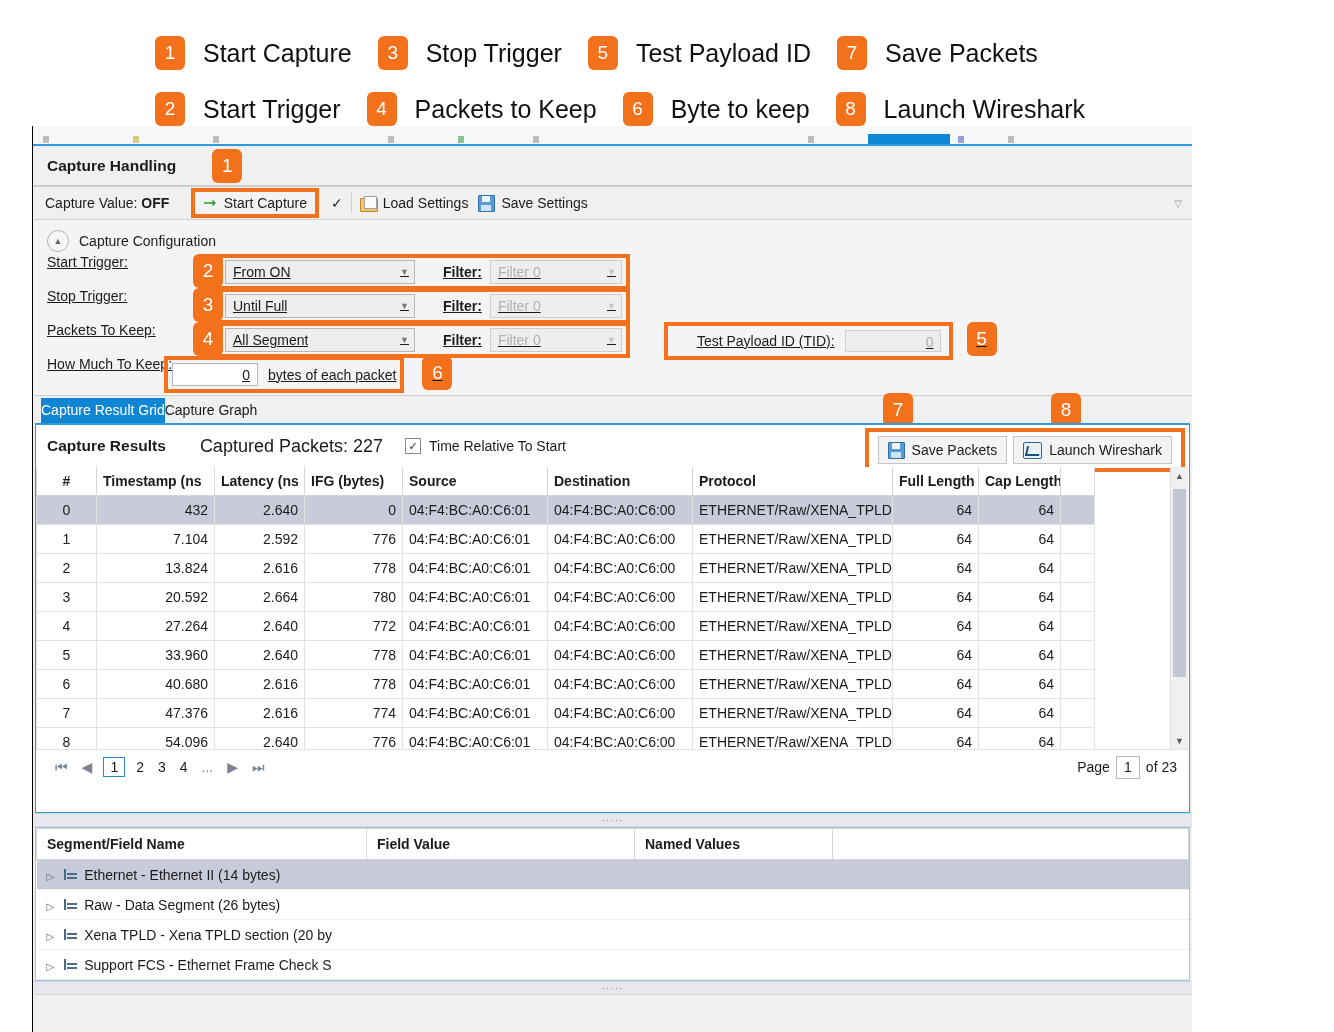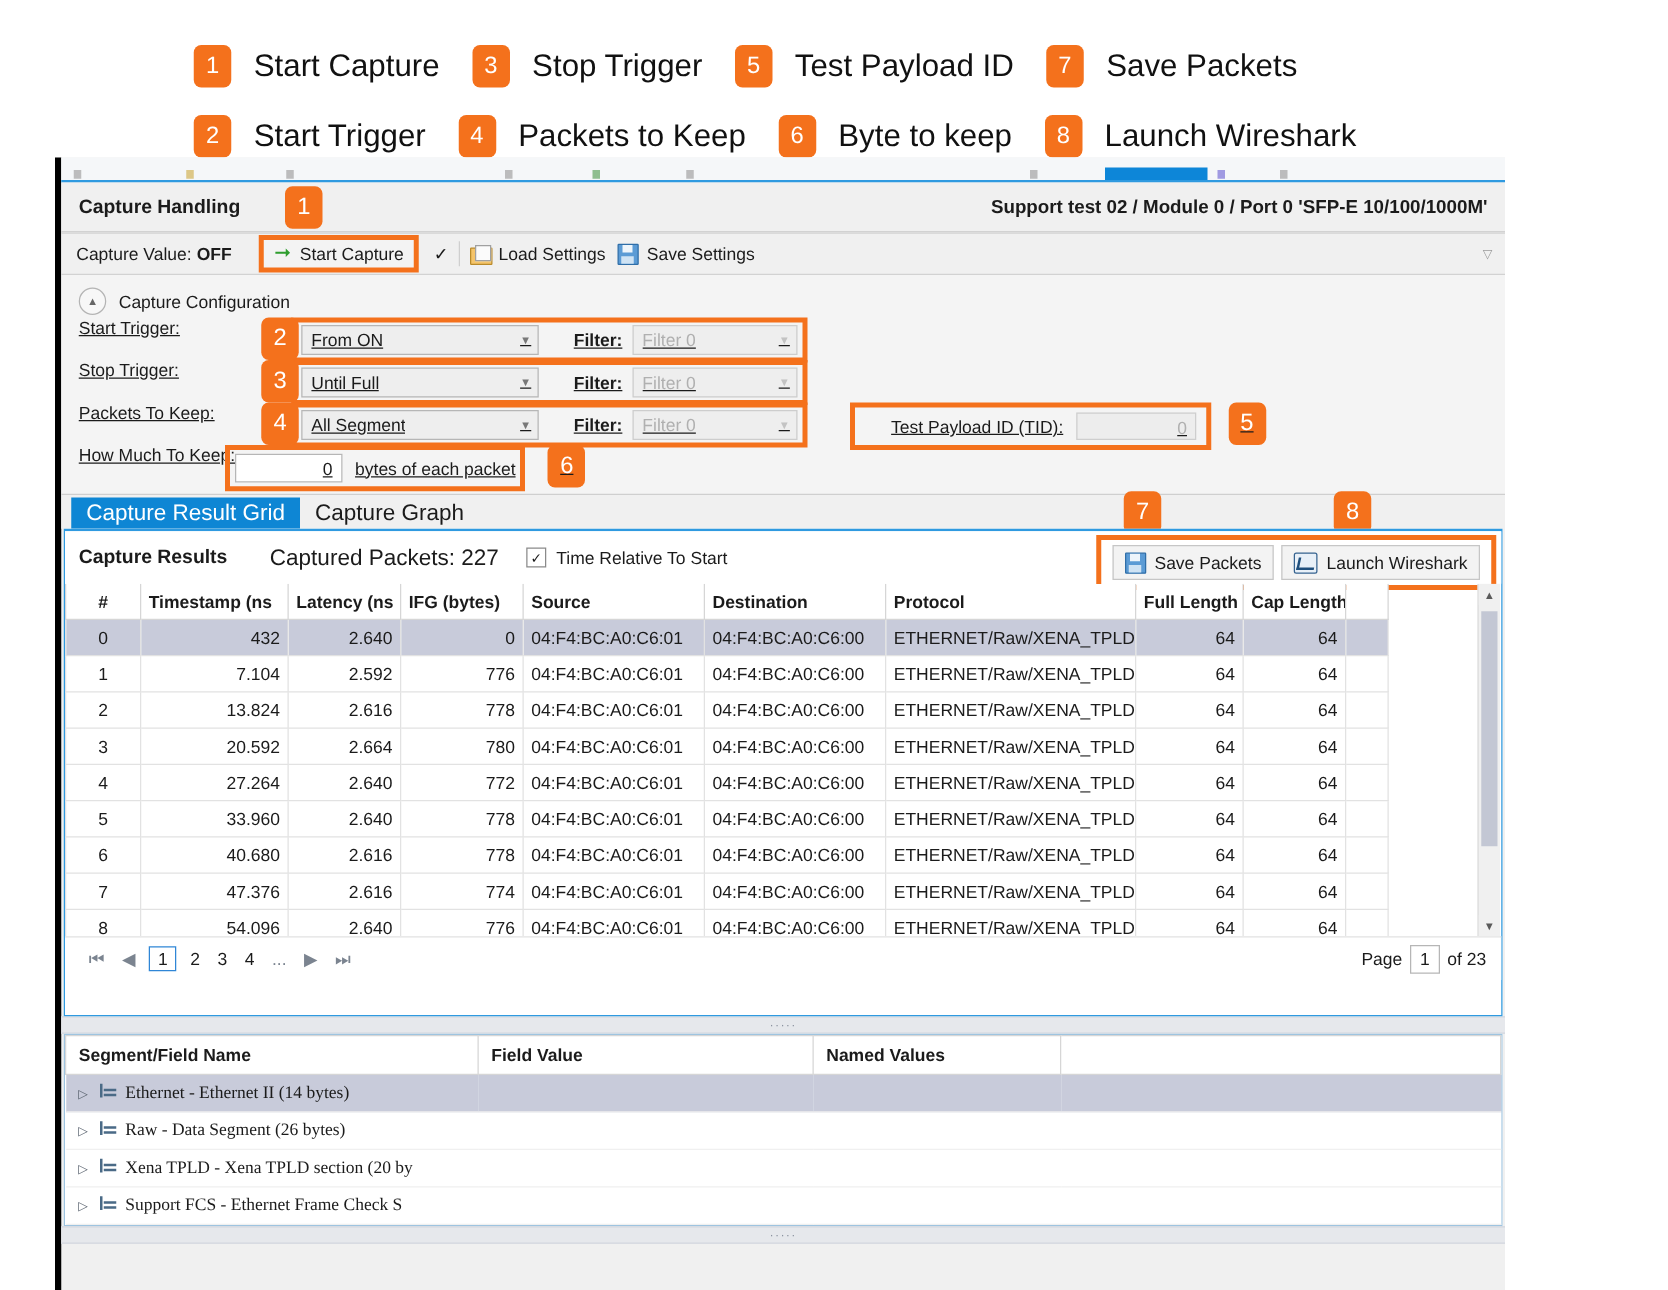--- a/index.html
+++ b/index.html
@@ -27,23 +27,23 @@
     display:flex;align-items:center;justify-content:center;
     font-family:"Liberation Sans", sans-serif;
     flex:0 0 auto;
   }
   .legend-text{
     font-size:25px;color:#111;margin-left:18px;margin-right:26px;white-space:nowrap;
   }
 
   
   #app{
-    position:absolute;left:44px;top:126px;width:1160px;height:906px;
+    position:absolute;left:32px;top:126px;width:1160px;height:906px;
     background:#f0f0f0;
-    border-left:5px solid #000000;
+    border-left:1px solid #000000;
     box-sizing:border-box;
   }
 
   
   #toolstrip{
     position:relative;height:18px;background:#f5f7f9;
     border-bottom:2px solid #2f9ae0;overflow:hidden;
   }
   #toolstrip .tick{position:absolute;bottom:1px;width:6px;height:7px;background:#8d8d8d;opacity:.55;}
   #toolstrip .sel{position:absolute;bottom:0;height:10px;background:#0d86d8;}
@@ -135,21 +135,21 @@
   .hm-box{display:flex;align-items:center;padding:3px 4px;}
   .hm-field{
     width:86px;height:23px;background:#ffffff;border:1px solid #b6b6b6;
     text-align:right;font-size:14px;line-height:23px;padding-right:7px;box-sizing:border-box;
   }
   .hm-unit{font-size:14px;margin-left:10px;}
 
   
   #tabs{height:27px;background:#f0f0f0;display:flex;align-items:flex-end;padding-left:8px;position:relative;}
   .tab{
-    height:25px;line-height:25px;padding:0 12px;font-size:18px;color:#1b1b1b;
+    height:25px;line-height:25px;padding:0 0;font-size:14px;color:#1b1b1b;
     background:#f0f0f0;
   }
   .tab.active{background:#0e86d4;color:#ffffff;}
 
   
   #results{background:#ffffff;border:1px solid #2f9ae0;border-top:2px solid #2f9ae0;
     margin:0 2px;box-sizing:border-box;height:390px;position:relative;}
   #resbar{height:42px;display:flex;align-items:center;padding-left:11px;position:relative;background:#fff;}
   #resbar .rtitle{font-weight:bold;font-size:15.5px;}
   #resbar .cp{font-size:18px;margin-left:34px;}
@@ -200,21 +200,21 @@
   .splitter{height:12px;background:#e6e8ec;display:flex;align-items:center;justify-content:center;
     color:#8c93a0;font-size:10px;letter-spacing:1px;border-top:1px solid #d2d6de;border-bottom:1px solid #d2d6de;}
 
   
   #detail{background:#ffffff;border:1px solid #9ec4e0;margin:0 2px;box-sizing:border-box;}
   table.dgrid{border-collapse:collapse;width:100%;table-layout:fixed;font-size:14px;}
   table.dgrid th{
     background:#ffffff;border:1px solid #d6d6d6;font-weight:bold;text-align:left;
     height:30px;padding:0 10px;font-size:14px;
   }
-  table.dgrid td{height:29px;padding:0 10px;border-bottom:1px solid #f0f0f0;background:#ffffff;font-family:Liberation Serif, serif;}
+  table.dgrid td{height:29px;padding:0 10px;border-bottom:1px solid #f0f0f0;background:#ffffff;}
   table.dgrid tr.sel td{background:#c8cbda;}
   .tri{display:inline-block;color:#5b6470;font-size:10px;margin-right:10px;}
   .lines-ico{display:inline-block;width:13px;height:12px;position:relative;margin-right:7px;vertical-align:-1px;}
   .lines-ico i{position:absolute;left:3px;height:2px;background:#4a6a86;}
   .lines-ico i:nth-child(1){top:0;width:10px;}
   .lines-ico i:nth-child(2){top:4px;width:10px;}
   .lines-ico i:nth-child(3){top:8px;width:10px;}
   .lines-ico b{position:absolute;left:0;top:0;width:2px;height:11px;background:#4a6a86;}
 </style>
 </head>
@@ -270,21 +270,20 @@
     <span class="tick" style="left:500px;"></span>
     <span class="tick" style="left:775px;"></span>
     <span class="sel" style="left:835px;width:82px;"></span>
     <span class="tick" style="left:925px;background:#5a4fcf;"></span>
     <span class="tick" style="left:975px;"></span>
   </div>
 
   <div id="hdr">
     <span class="title">Capture Handling</span>
     <span class="badge hbadge">1</span>
-    <span class="right">Support test 02 / Module 0 / Port 0 'SFP-E 10/100/1000M'</span>
   </div>
 
   <div id="statusbar">
     <span class="lbl">Capture Value:</span>
     <span class="val">OFF</span>
 
     <div id="startCapBox" class="hl">
       <span class="arrow-icon">➞</span>
       <span>Start Capture</span>
     </div>

